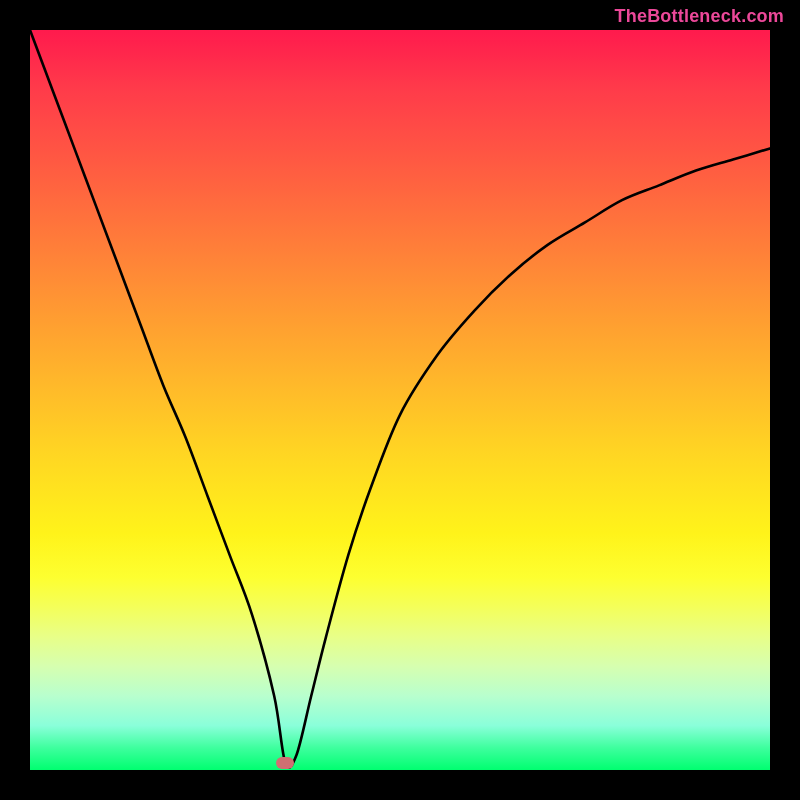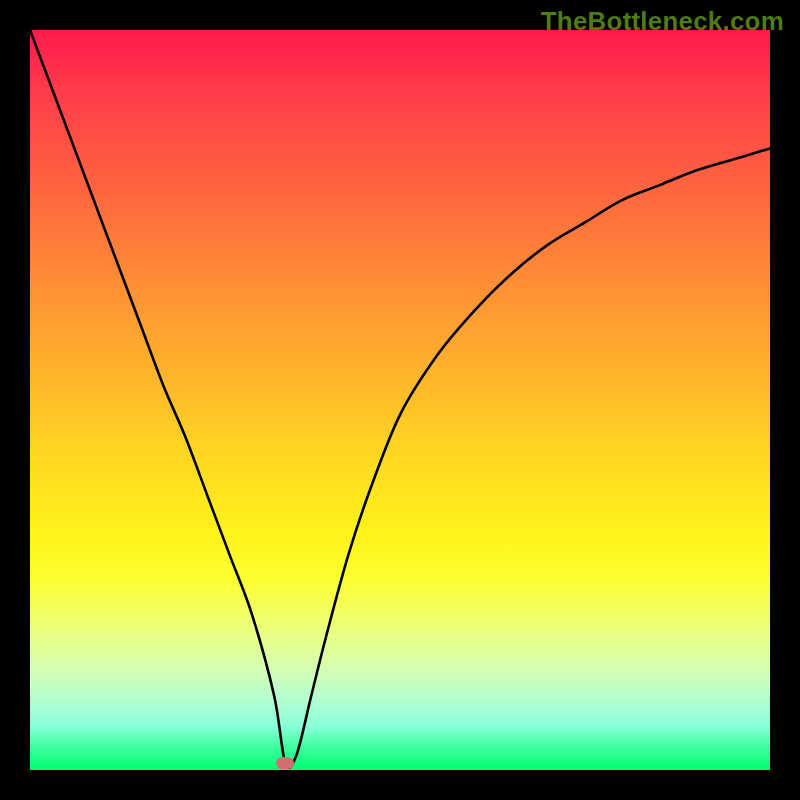--- a/index.html
+++ b/index.html
@@ -39,23 +39,23 @@
       #8affda 94%,
       #3eff9e 97%,
       #00ff70 100%
     );
   }
   .watermark {
     position: absolute;
     top: 6px;
     right: 16px;
     font-family: Arial, Helvetica, sans-serif;
-    font-size: 26px;
+    font-size: 18px;
     font-weight: 600;
-    color: #4d7c0f;
+    color: #ec4899;
     letter-spacing: 0.2px;
     user-select: none;
   }
   svg.curve {
     position: absolute;
     left: 0;
     top: 0;
     width: 740px;
     height: 740px;
     overflow: visible;

